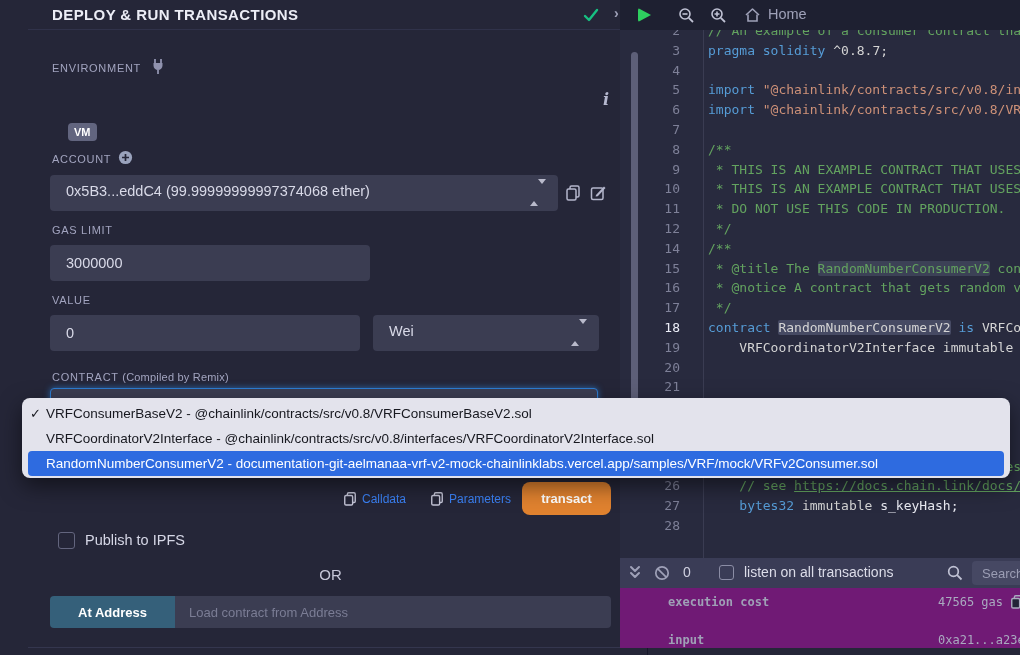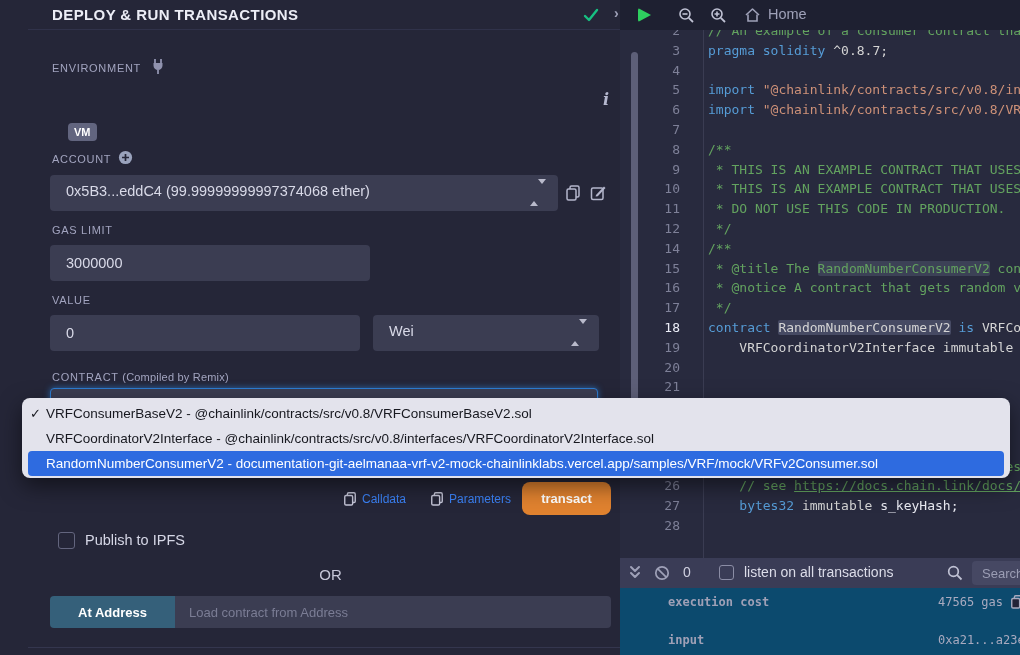--- a/index.html
+++ b/index.html
@@ -92,22 +92,22 @@
   .cmhl { background:#3c4156; border-radius:2px; color:#63a35f; }
 
   
   .terminal-bar { position:absolute; left:620px; top:558px; width:400px; height:30px;
                   background:#3a3c56; }
   .term-count { position:absolute; left:63px; top:6px; font-size:14px; color:#d0d1e1; }
   .term-listen-cb { left:99px; top:7px; width:15px; height:15px; border-color:#8b8da5; }
   .term-listen-label { position:absolute; left:124px; top:6px; font-size:14px; color:#dcdde9; }
   .term-search-input { left:352px; top:3px; width:70px; height:24px; background:#464863;
                        border-radius:4px; font-size:13px; color:#9b9db4; padding-left:10px; }
-  .terminal-content { position:absolute; left:620px; top:588px; width:400px; height:67px;
-                      background:#0c4a6e; overflow:hidden; }
+  .terminal-content { position:absolute; left:620px; top:588px; width:400px; height:60px;
+                      background:#701a75; overflow:hidden; }
   .term-row-label { position:absolute; left:48px; font-family:"DejaVu Sans Mono", monospace;
                     font-size:12px; font-weight:700; color:#9fa0b6; }
   .term-row-value { position:absolute; left:318px; font-family:"DejaVu Sans Mono", monospace;
                     font-size:12px; color:#a9aabf; white-space:nowrap;text-align:center; }
 
   
   .dd-popup { position:absolute; left:22px; top:398px; width:988px; height:80px;
               background:#e3e3ec; border-radius:8px; box-shadow:0 8px 22px rgba(0,0,0,.5);
               z-index:50; padding-top:3px; }
   .dd-item { position:relative; height:25px; line-height:25px; padding-left:24px;

